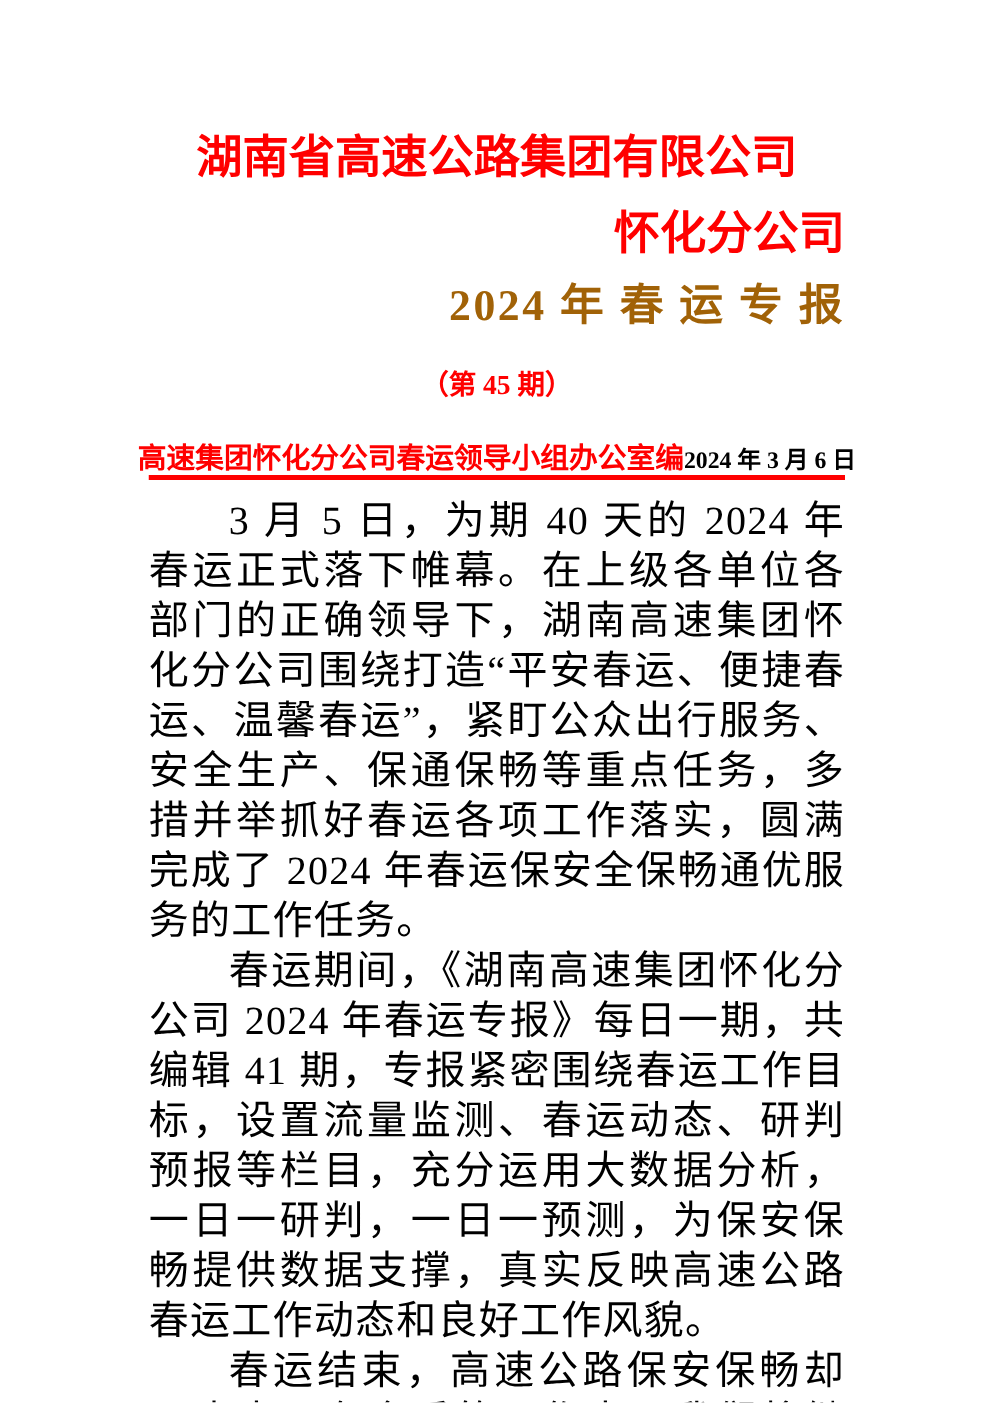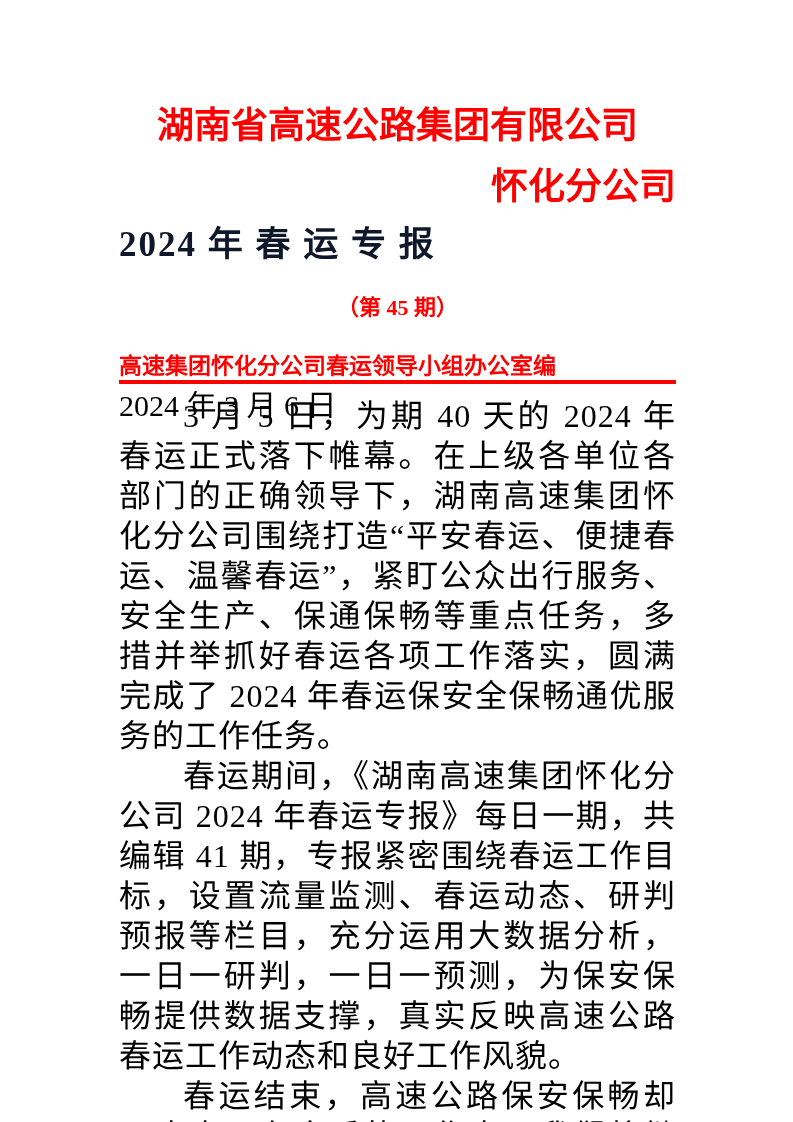--- a/index.html
+++ b/index.html
@@ -39,55 +39,54 @@
     color: #ff0000;
     text-align: right;
     white-space: nowrap;
   }
   .title-report {
     margin: 14px 0 0 0;
     font-family: "Liberation Serif", serif;
     font-weight: 700;
     font-size: 35px;
     line-height: 44px;
-    color: #0f172a;
-    text-align: left;
+    color: #a16207;
+    text-align: right;
     letter-spacing: 2px;
     white-space: nowrap;
   }
   .issue-no {
     margin: 26px 0 0 0;
     font-family: "Liberation Serif", serif;
     font-weight: 700;
     font-size: 22px;
     line-height: 30px;
     color: #ff0000;
     text-align: center;
     white-space: nowrap;
   }
   
   .editor-row {
     margin-top: 24px;
     height: 33px;
     display: flex;
-    justify-content: space-between;
+    justify-content: center;
     align-items: baseline;
-    flex-direction: column;
   }
   .editor-label {
     font-family: "Liberation Sans", sans-serif;
     font-weight: 700;
     font-size: 23px;
     color: #ff0000;
     white-space: nowrap;
   }
   .publish-date {
     font-family: "Liberation Serif", serif;
-    font-weight: 400;
-    font-size: 30px;
+    font-weight: 700;
+    font-size: 19px;
     color: #000000;
     white-space: nowrap;
   }
   .red-rule {
     height: 4px;
     background: #ff0000;
   }
   
   .report-body {
     margin-top: 12px;

